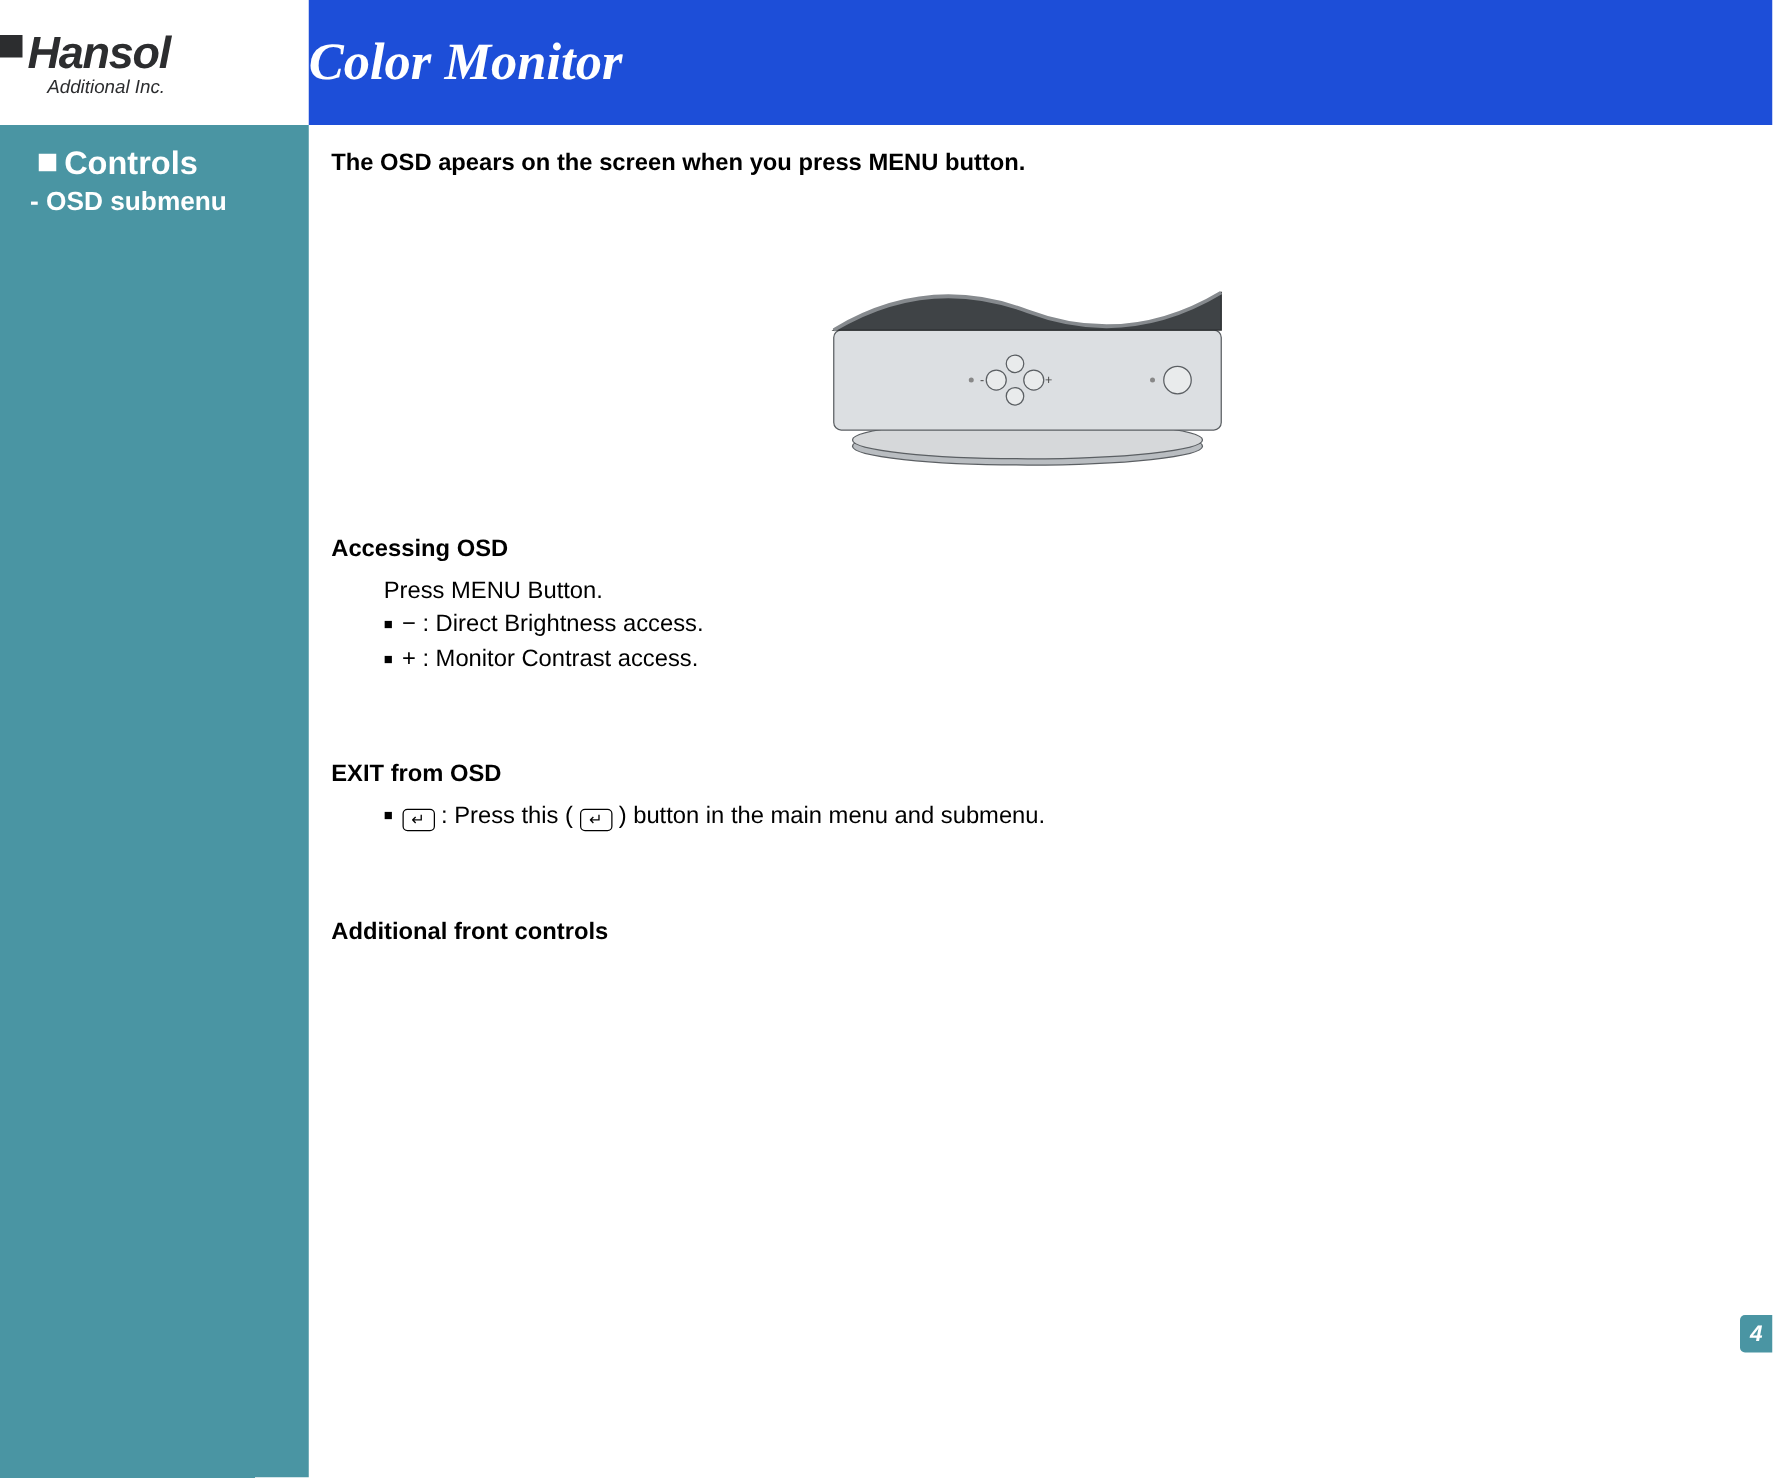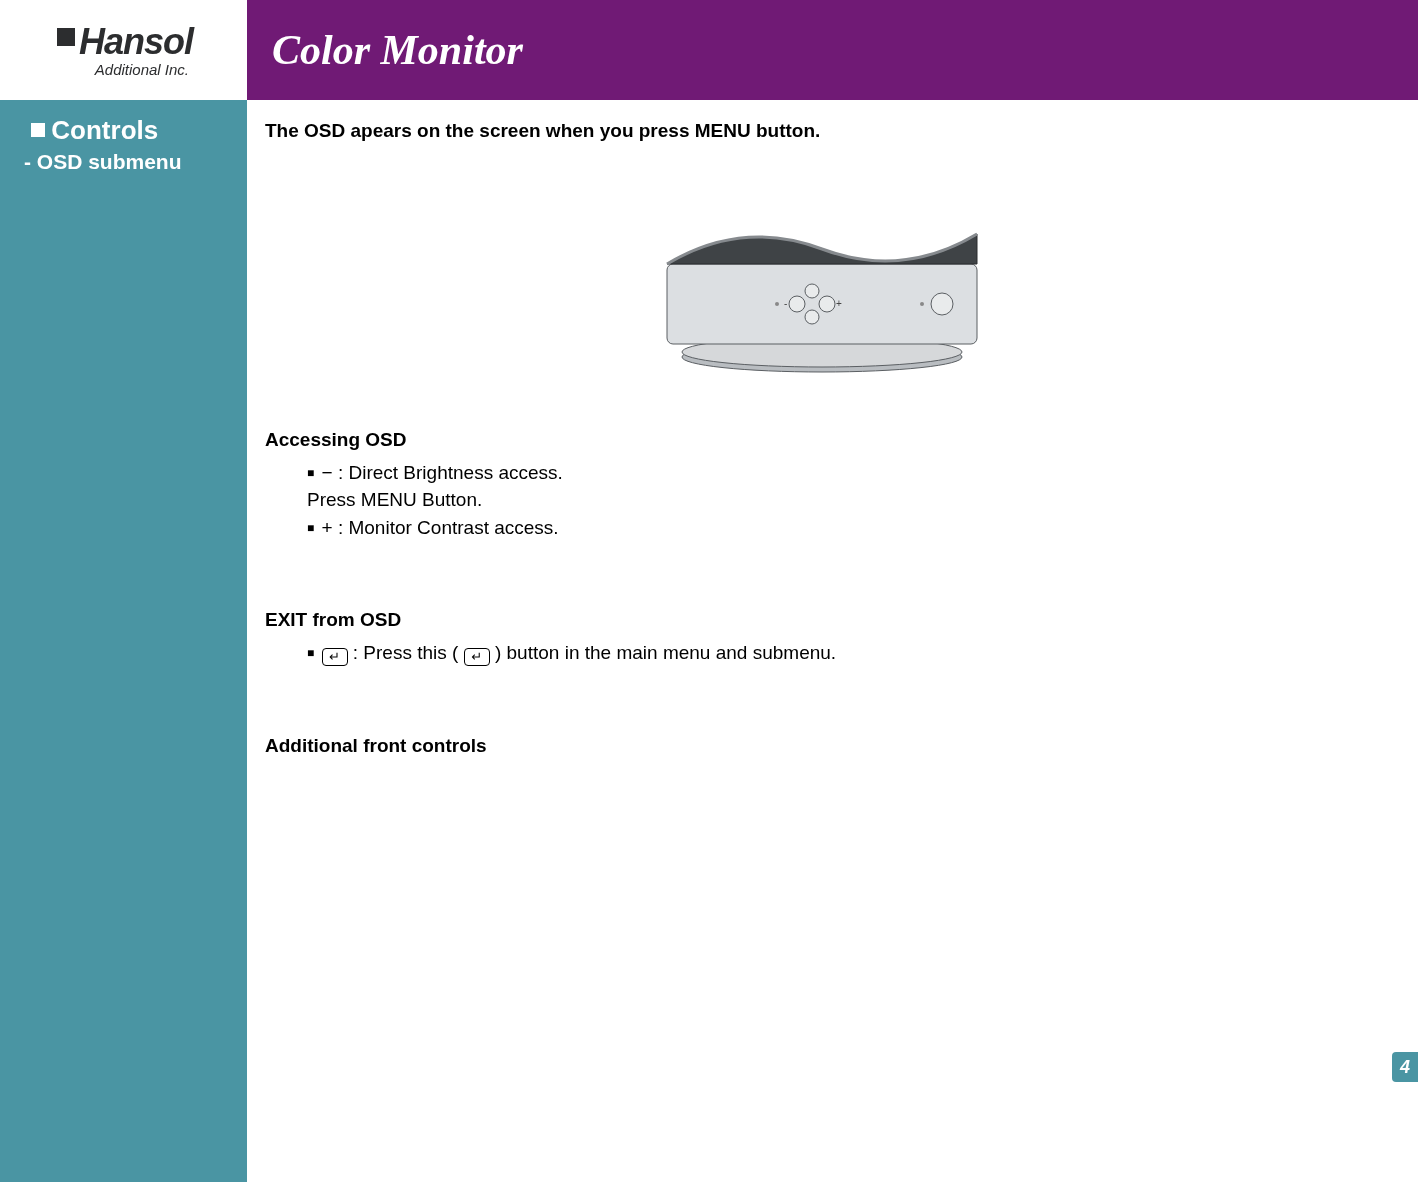--- a/index.html
+++ b/index.html
@@ -19,21 +19,20 @@
       background: #4a95a3;
     }
     .logo-box {
       position: absolute;
       left: 0; top: 0;
       width: 250px;
       height: 100px;
       background: #fff;
       display: flex;
       align-items: center;
-      justify-content: center;
     }
     .logo {
       text-align: left;
       line-height: 1;
     }
     .logo-top {
       font-size: 36px;
       font-weight: 900;
       font-style: italic;
       letter-spacing: -1px;
@@ -52,24 +51,23 @@
       color: #2c2d2f;
       text-align: right;
       margin-top: 2px;
       padding-right: 4px;
     }
     .title-bar {
       position: absolute;
       left: 247px; top: 0;
       right: 0;
       height: 100px;
-      background: #701a75;
+      background: #1d4ed8;
       display: flex;
       align-items: center;
-      padding-left: 25px;
     }
     .title-bar h1 {
       font-family: "Times New Roman", Times, serif;
       font-style: italic;
       font-weight: bold;
       font-size: 42px;
       color: #fff;
     }
     .sidebar-section {
       position: absolute;
@@ -217,22 +215,22 @@
       <text x="214" y="98" font-size="10" fill="#444">+</text>
 
       <circle cx="155" cy="95" r="2" fill="#888"></circle>
       <circle cx="300" cy="95" r="2" fill="#888"></circle>
       <circle cx="320" cy="95" r="11" fill="#e9ebec" stroke="#5b5f63"></circle>
     </svg>
   </div>
 
   <div class="section-head">Accessing OSD</div>
   <div class="indent">
+    <div>Press MENU Button.</div>
     <div><span class="bul">■</span> <span>−</span><span> : Direct Brightness access.</span></div>
-    <div>Press MENU Button.</div>
     <div><span class="bul">■</span> <span>+</span><span> : Monitor Contrast access.</span></div>
   </div>
 
   <div class="spacer-block"></div>
 
   <div class="section-head">EXIT from OSD</div>
   <div class="indent">
     <div><span class="bul">■</span> <span class="enter-key"></span><span> : Press this ( </span><span class="enter-key"></span><span> ) button in the main menu and submenu.</span></div>
   </div>
 

